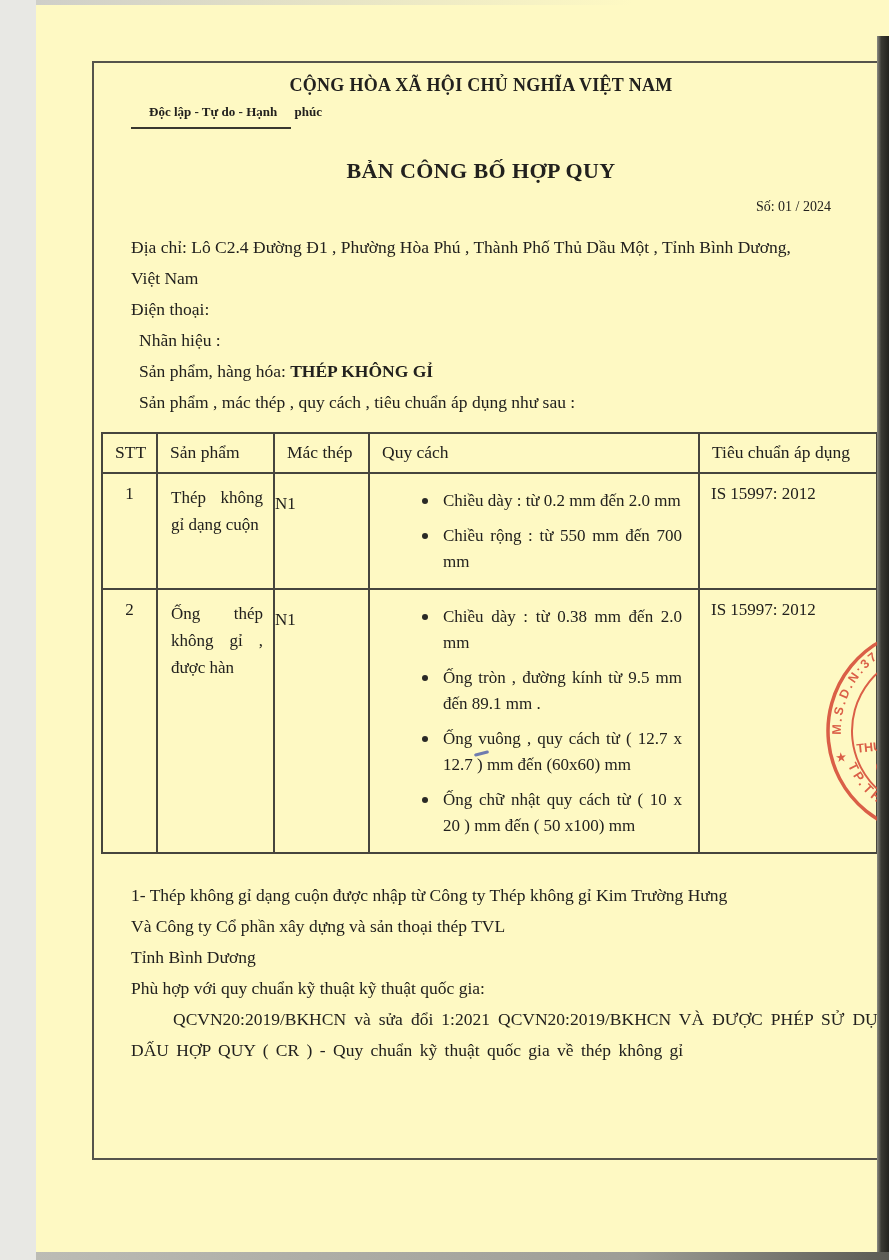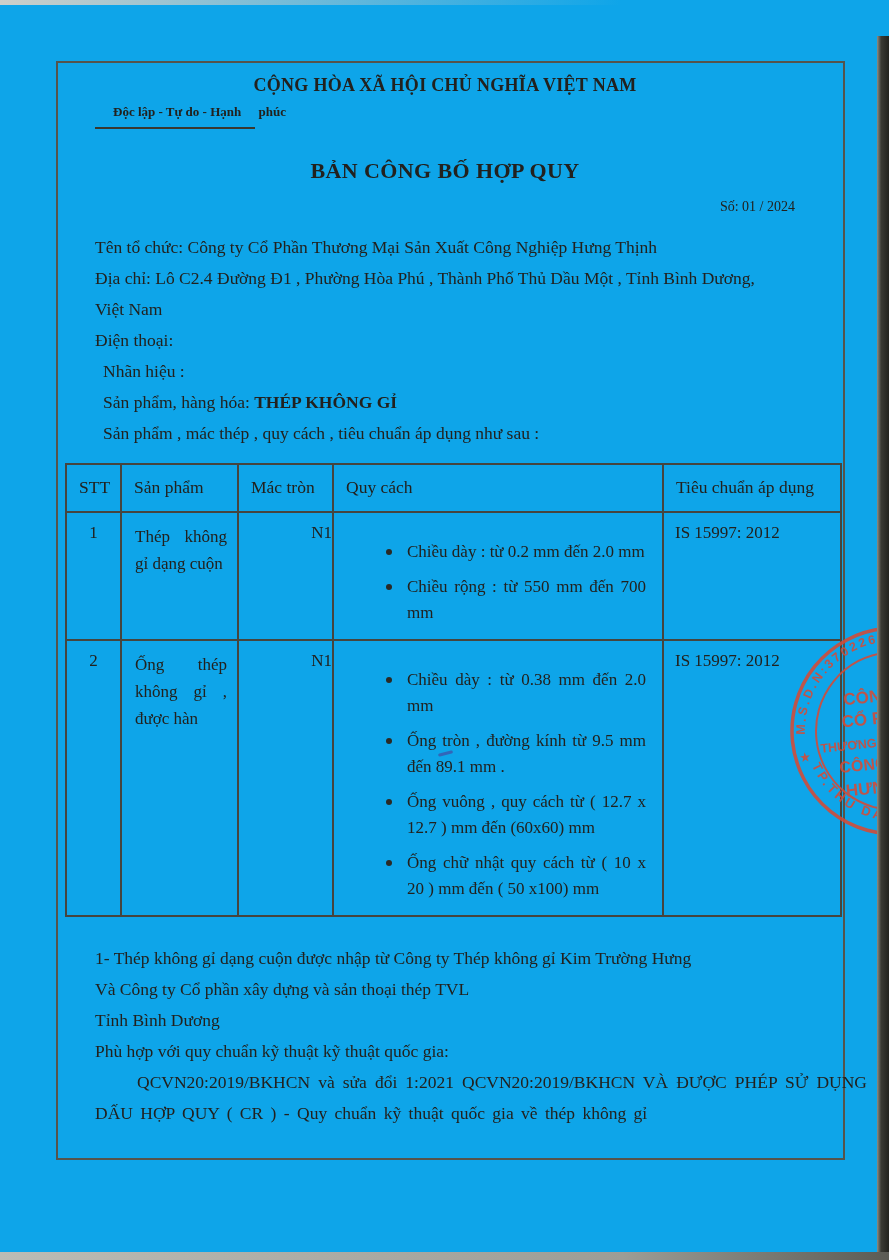--- a/index.html
+++ b/index.html
@@ -1,19 +1,19 @@
 <!DOCTYPE html>
 <html><head>
 <meta charset="utf-8">
 <style>
   * { margin:0; padding:0; box-sizing:border-box; }
   html,body { background:#e8e8e4; }
   body { width:889px; height:1260px; position:relative; overflow:hidden;
          font-family:"Liberation Serif","DejaVu Serif",serif; color:#22211e; }
-  .canvas { position:absolute; inset:0; background:#0ea5e9; overflow:hidden; }
+  .canvas { position:absolute; inset:0; background:#fef9c3; overflow:hidden;margin-left:36px; }
 
   
   .edge-top { position:absolute; left:0; top:0; width:70%; height:5px;
               background:linear-gradient(to right,#cfcfc9,rgba(252,252,249,0)); z-index:7; }
   .edge-right { position:absolute; right:0; top:36px; bottom:0; width:12px; z-index:6;
                 background:linear-gradient(to right,#8d8d84 0%,#3a3a33 35%,#23231e 100%); }
   .edge-bottom { position:absolute; left:0; right:0; bottom:0; height:8px; z-index:6;
                  background:linear-gradient(to right,#bcbcb5 0%,#9d9d96 70%,#5b5b54 100%); }
 
   .page-box { position:absolute; left:56px; top:61px; width:789px; height:1099px;
@@ -27,28 +27,28 @@
   .doc-number { text-align:right; font-size:14px; line-height:24px; margin-top:9px; }
 
   .info { margin-top:13px; font-size:17.5px; line-height:31px; padding-right:10px; }
   .info p { margin:0; }
   .info .ind { padding-left:8px; }
   .bold { font-weight:bold; }
 
   table.spec { border-collapse:collapse; margin-left:-30px; margin-top:14px;
                width:775px; table-layout:fixed; font-size:17px; }
   table.spec th, table.spec td { border:2px solid #46453e; vertical-align:top; }
-  table.spec th { font-weight:normal; text-align:left; height:48px; vertical-align:middle;
+  table.spec th { font-weight:normal; text-align:left; height:40px; vertical-align:middle;
                   padding:0 6px 2px 12px; font-size:17.5px; }
   col.c-stt{width:55px;} col.c-sp{width:117px;} col.c-mac{width:95px;} col.c-qc{width:330px;} col.c-tc{width:178px;}
   th.center, td.center { text-align:center; }
   td.cell-stt { text-align:center; padding-top:10px; }
   td.cell-sp  { padding:10px 10px 6px 13px; text-align:justify; line-height:27px; }
-  td.cell-mac { text-align:right; padding-top:10px; }
-  td.cell-qc  { padding:26px 10px 4px 0; }
+  td.cell-mac { text-align:left; padding-top:20px; }
+  td.cell-qc  { padding:14px 10px 4px 0; }
   td.cell-tc  { padding:10px 6px 4px 11px; }
   .spec-item { display:flex; margin-bottom:9px; }
   .dot { flex:none; width:6px; height:6px; border-radius:50%; background:#2a2a26; margin:10px 15px 0 52px; }
   .spec-text { flex:1; text-align:justify; line-height:26px; padding-right:6px; }
 
   .notes { margin-top:26px; font-size:17.5px; line-height:31px; }
   .notes p { margin:0; }
   .note-hang { padding-left:36px; text-indent:-36px; padding-right:4px; text-align:justify; }
   .note-plain { padding-right:4px; }
   .province { margin-left:-8px; }
@@ -72,41 +72,40 @@
       <div class="nat-header">CỘNG HÒA XÃ HỘI CHỦ NGHĨA VIỆT NAM</div>
       <div class="motto">
         <span class="motto-u">Độc lập - Tự do - Hạnh</span>
         <span>phúc</span>
       </div>
 
       <div class="doc-title">BẢN CÔNG BỐ HỢP QUY</div>
       <div class="doc-number">Số: 01 / 2024</div>
 
       <div class="info">
-        <p>Tên tổ chức: Công ty Cổ Phần Thương Mại Sản Xuất Công Nghiệp Hưng Thịnh</p>
         <p>Địa chỉ: Lô C2.4 Đường Đ1 , Phường Hòa Phú , Thành Phố Thủ Dầu Một , Tỉnh Bình Dương, Việt Nam</p>
         <p>Điện thoại:</p>
         <p class="ind">Nhãn hiệu :</p>
         <p class="ind"><span>Sản phẩm, hàng hóa: </span><span class="bold">THÉP KHÔNG GỈ</span></p>
         <p class="ind">Sản phẩm , mác thép , quy cách , tiêu chuẩn áp dụng như sau :</p>
       </div>
 
       <table class="spec">
         <colgroup>
             <col class="c-stt">
             <col class="c-sp">
             <col class="c-mac">
             <col class="c-qc">
             <col class="c-tc">
           </colgroup>
         <thead>
           <tr>
             <th class="center">STT</th>
             <th>Sản phẩm</th>
-            <th>Mác tròn</th>
+            <th>Mác thép</th>
             <th>Quy cách</th>
             <th>Tiêu chuẩn áp dụng</th>
           </tr>
         </thead>
         <tbody>
           <tr>
             <td class="cell-stt">1</td>
             <td class="cell-sp">Thép không gỉ dạng cuộn</td>
             <td class="cell-mac">N1</td>
             <td class="cell-qc">

